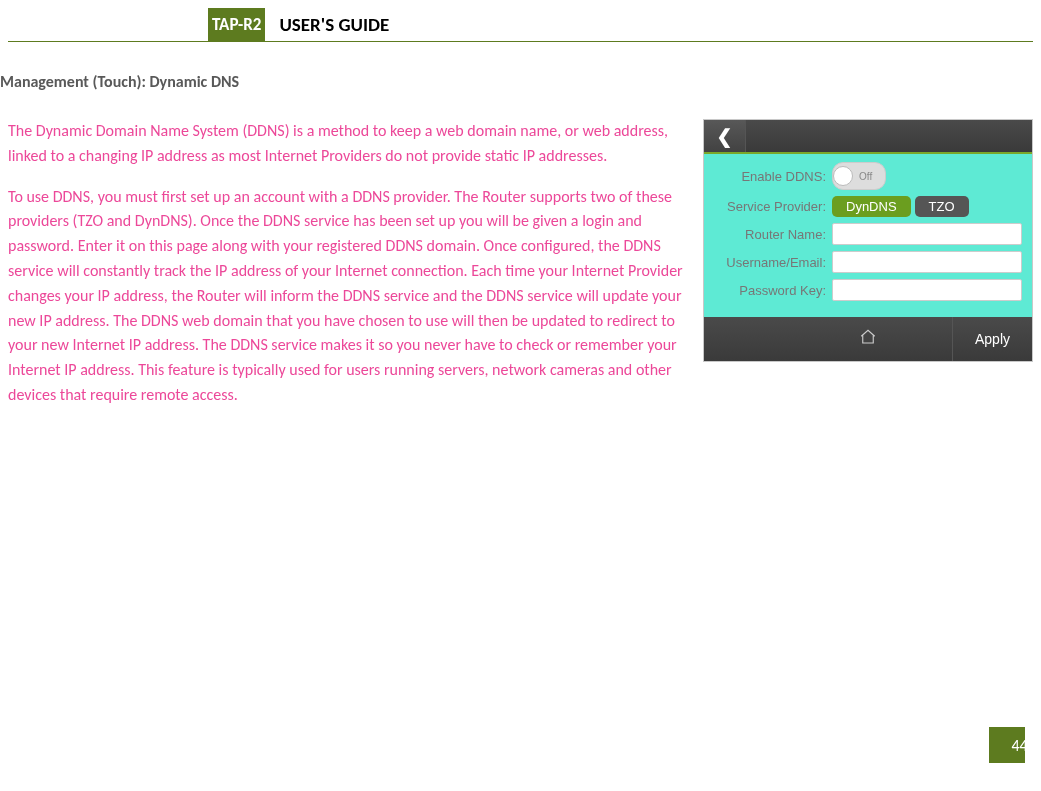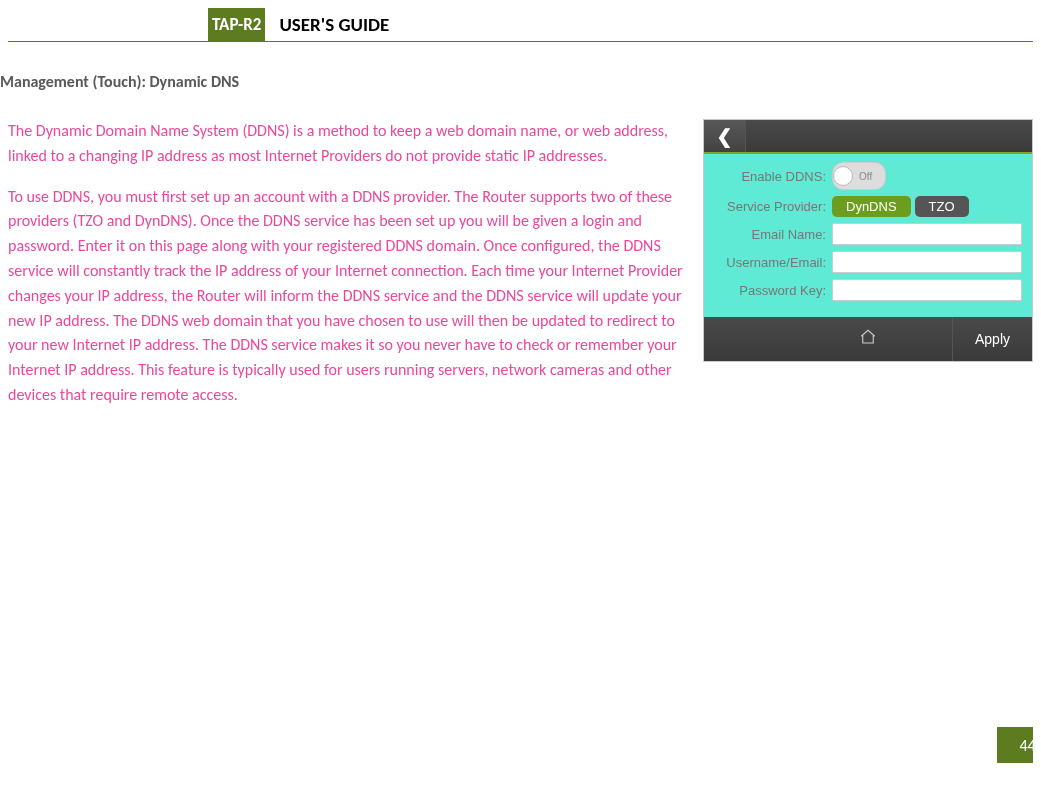--- a/index.html
+++ b/index.html
@@ -178,21 +178,21 @@
       align-items: center;
       justify-content: center;
       color: #fff;
       font-size: 14px;
       border-left: 1px solid #555;
       cursor: pointer;
     }
     .page-number {
       position: absolute;
       bottom: 28px;
-      right: 8px;
+      right: 16px;
       width: 36px;
       height: 36px;
       background: #5d7b1f;
       color: #fff;
       display: flex;
       align-items: center;
       justify-content: center;
       font-size: 16px;
       padding-left: 25px;
     }
@@ -249,21 +249,21 @@
             </div>
           </div>
           <div class="device-row">
             <div class="device-label">Service Provider:</div>
             <div class="device-ctrl pill-group">
               <div class="pill pill-green">DynDNS</div>
               <div class="pill pill-dark">TZO</div>
             </div>
           </div>
           <div class="device-row">
-            <div class="device-label">Email Name:</div>
+            <div class="device-label">Router Name:</div>
             <div class="device-ctrl">
               <input class="device-input" style="">
             </div>
           </div>
           <div class="device-row">
             <div class="device-label">Username/Email:</div>
             <div class="device-ctrl">
               <input class="device-input" style="">
             </div>
           </div>

